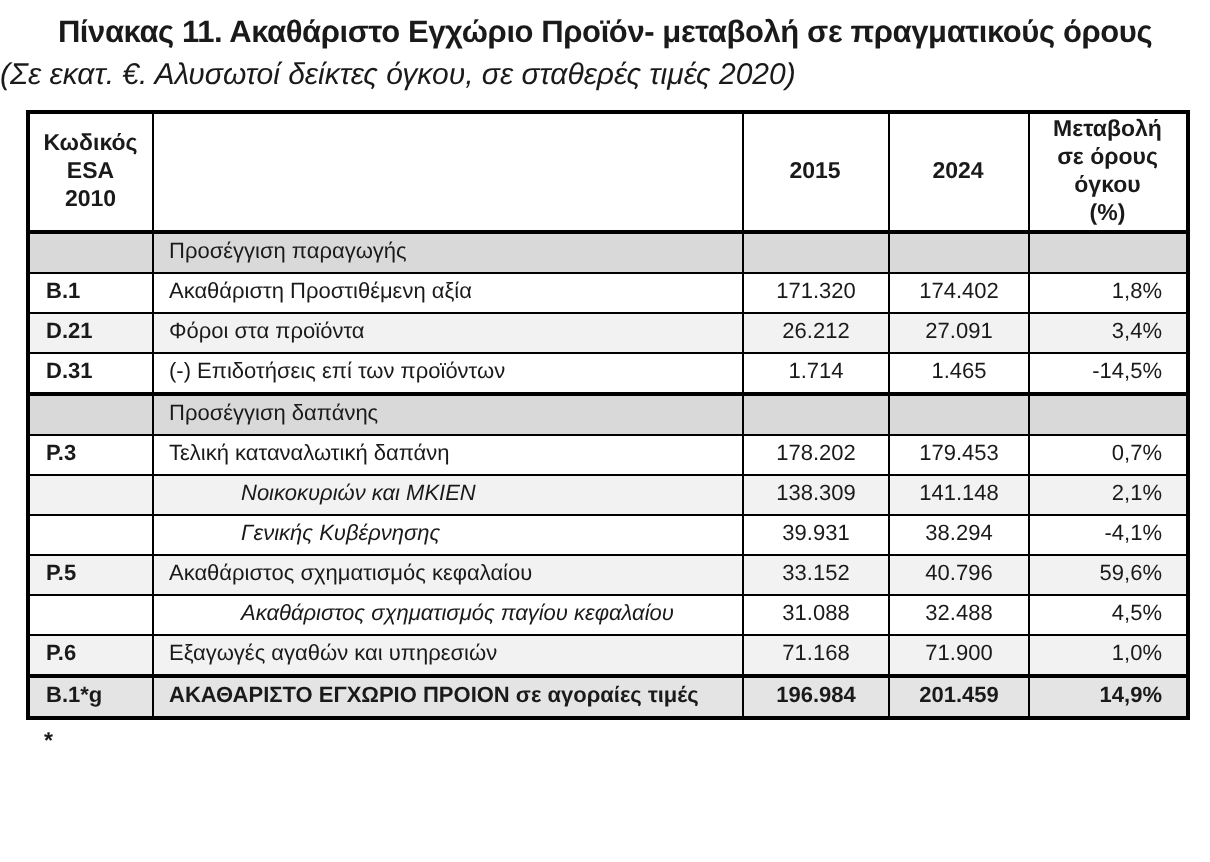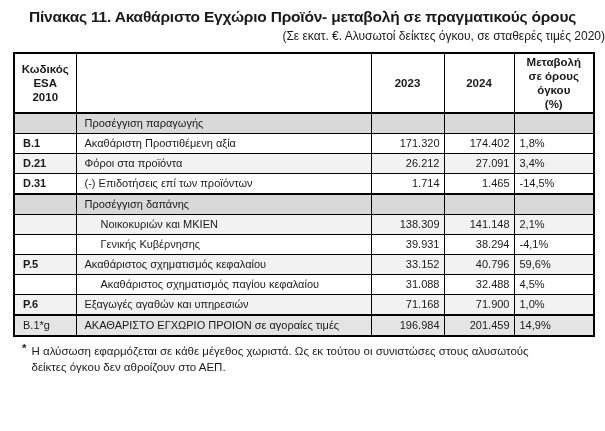--- a/index.html
+++ b/index.html
@@ -13,22 +13,23 @@
   }
   .title{
     padding-top:8px;
     text-align:center;
     font-weight:bold;
     font-size:15.5px;
     letter-spacing:-0.2px;
   }
   .subtitle{
     margin-top:3px;
-    text-align:right;
-    font-size:12px;
+    text-align:left;
+    font-style:italic;
+    font-size:15px;
   }
   table.gdp{
     border-collapse:collapse;
     table-layout:fixed;
     width:580px;
     margin:9px 0 0 13px;
     border:2px solid var(--border);
   }
   td{
     border:1px solid var(--border);
@@ -52,27 +53,27 @@
   }
   tr.section td{
     border-top:2px solid var(--border);
     background:var(--section-bg);
     font-weight:normal;
   }
   tr.shaded td{ background:var(--shaded-bg); }
   tr.total td{
     border-top:2px solid var(--border);
     background:var(--total-bg);
-    font-weight:normal;
+    font-weight:bold;
   }
   .c-code{ font-weight:bold; padding-left:8px; }
   .c-label{ padding-left:8px; }
-  .c-label.indent{ padding-left:24px; }
-  .c-num{ text-align:right; padding-right:4px;margin-top:28px; }
-  .c-pct{ padding-right:28px; }
+  .c-label.indent{ padding-left:44px;font-style:italic; }
+  .c-num{ text-align:center; padding-right:4px;margin-top:28px; }
+  .c-pct{ text-align:right; padding-right:12px; }
   .footnote{
     display:flex;
     margin:7px 0 0 22px;
     width:576px;
     font-size:11.5px;
     line-height:1.38;
   }
   .fn-marker{
     font-weight:bold;
     font-size:11.5px;
@@ -97,21 +98,21 @@
       <col style="width:295px">
       <col style="width:73px">
       <col style="width:70px">
       <col style="width:80px">
     </colgroup>
     <thead>
       <tr>
         <td>Κωδικός
 ESA 2010</td>
         <td></td>
-        <td>2023</td>
+        <td>2015</td>
         <td>2024</td>
         <td>Μεταβολή
 σε όρους
 όγκου
 (%)</td>
       </tr>
     </thead>
     <tbody>
         <tr class="section">
           <td class="c-code"></td>
@@ -141,20 +142,27 @@
           <td class="c-num">1.465</td>
           <td class="c-pct">-14,5%</td>
         </tr>
         <tr class="section">
           <td class="c-code"></td>
           <td class="c-label">Προσέγγιση δαπάνης</td>
           <td class="c-num"></td>
           <td class="c-num"></td>
           <td class="c-pct"></td>
         </tr>
+        <tr class="data">
+          <td class="c-code">P.3</td>
+          <td class="c-label">Τελική καταναλωτική δαπάνη</td>
+          <td class="c-num">178.202</td>
+          <td class="c-num">179.453</td>
+          <td class="c-pct">0,7%</td>
+        </tr>
         <tr class="data shaded">
           <td class="c-code"></td>
           <td class="c-label indent">Νοικοκυριών και ΜΚΙΕΝ</td>
           <td class="c-num">138.309</td>
           <td class="c-num">141.148</td>
           <td class="c-pct">2,1%</td>
         </tr>
         <tr class="data">
           <td class="c-code"></td>
           <td class="c-label indent">Γενικής Κυβέρνησης</td>
@@ -188,17 +196,15 @@
           <td class="c-label">ΑΚΑΘΑΡΙΣΤΟ ΕΓΧΩΡΙΟ ΠΡΟΙΟΝ σε αγοραίες τιμές</td>
           <td class="c-num">196.984</td>
           <td class="c-num">201.459</td>
           <td class="c-pct">14,9%</td>
         </tr>
       </tbody>
   </table>
 
   <div class="footnote">
     <span class="fn-marker">*</span>
-    <span class="fn-text">Η αλύσωση εφαρμόζεται σε κάθε μέγεθος χωριστά. Ως εκ τούτου οι συνιστώσες στους αλυσωτούς
-δείκτες όγκου δεν αθροίζουν στο ΑΕΠ.</span>
   </div>
 
 </div>
 
 </body></html>

